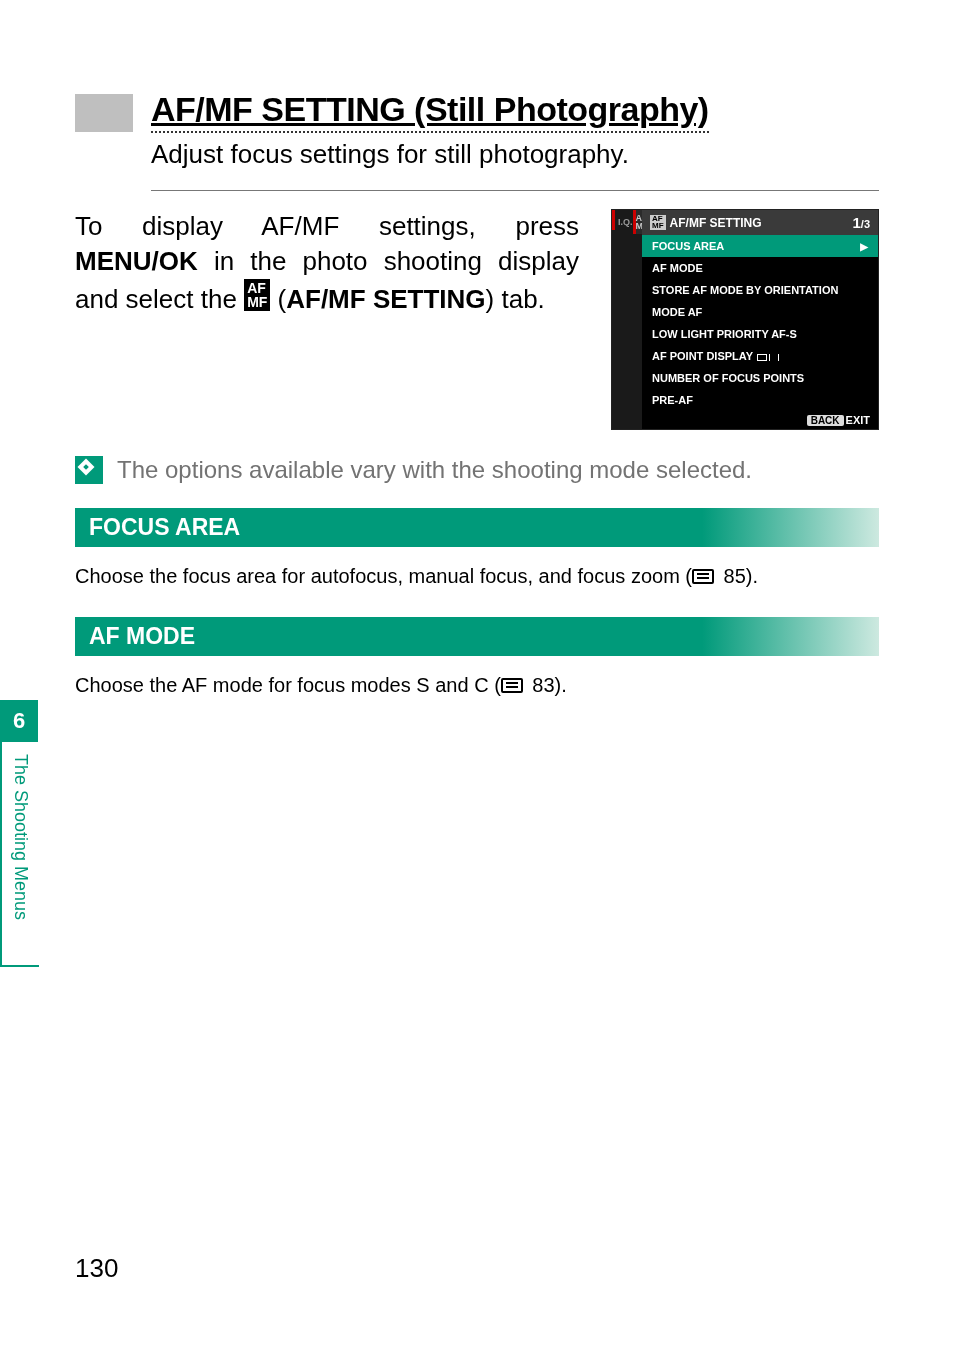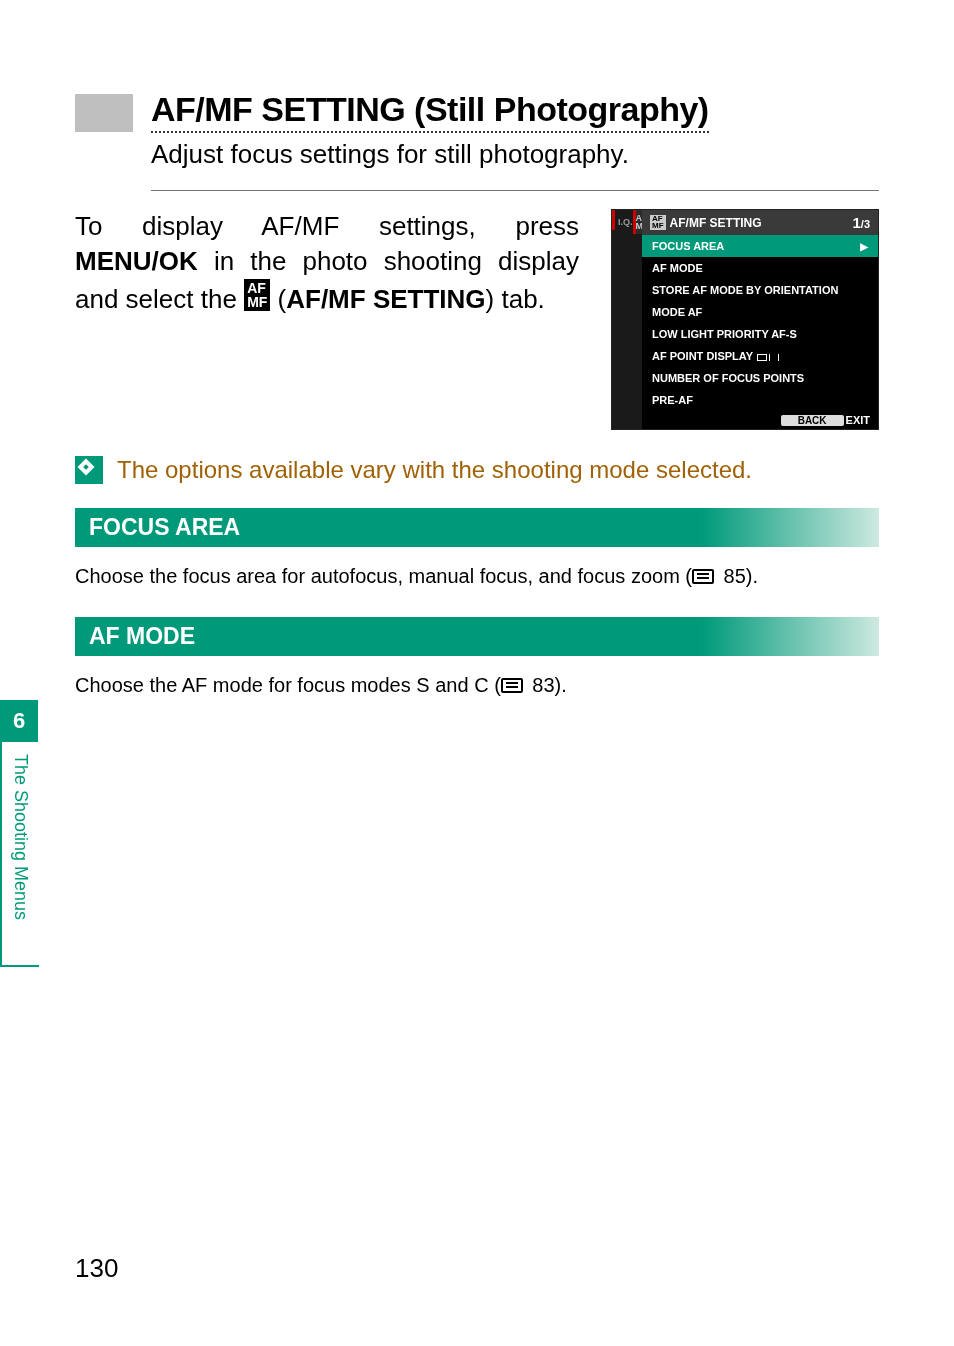--- a/index.html
+++ b/index.html
@@ -39,20 +39,21 @@
     border-left: 2px solid #009a7a;
     border-bottom: 2px solid #009a7a;
     height: 225px;
   }
   
   .heading-row {
     display: flex;
     align-items: flex-start;
     gap: 18px;
     margin-bottom: 6px;
+    text-decoration: underline;
   }
   .heading-box {
     width: 58px;
     height: 38px;
     background: #bfbfbf;
     flex-shrink: 0;
     margin-top: 4px;
   }
   .heading-text h1 {
     font-size: 34px;
@@ -155,21 +156,21 @@
   .cam-arrow { font-size: 10px; }
   .cam-footer {
     text-align: right;
     padding: 3px 8px;
     font-size: 11px;
     font-weight: 700;
   }
   .cam-footer .back {
     background: #ddd;
     color: #000;
-    padding: 0 17px;
+    padding: 0 4px;
     border-radius: 2px;
     font-size: 10px;
     margin-right: 2px;
   }
   .cam-disp-icon {
     display: inline-block;
     border: 1px solid #fff;
     width: 10px; height: 7px;
     position: relative;
     margin: 0 1px;
@@ -201,21 +202,21 @@
     content: "";
     position: absolute;
     left: 9px; top: 9px;
     width: 4px; height: 4px;
     background: #009a7a;
     transform: rotate(45deg);
     z-index: 1;
   }
   .note-text {
     font-size: 24px;
-    color: #a16207;
+    color: #737373;
   }
   
   .section-bar {
     background: linear-gradient(to right, #009a7a 0%, #009a7a 78%, #cde9e0 100%);
     color: #fff;
     font-weight: 700;
     font-size: 23px;
     padding: 6px 14px;
     margin-top: 8px;
   }

